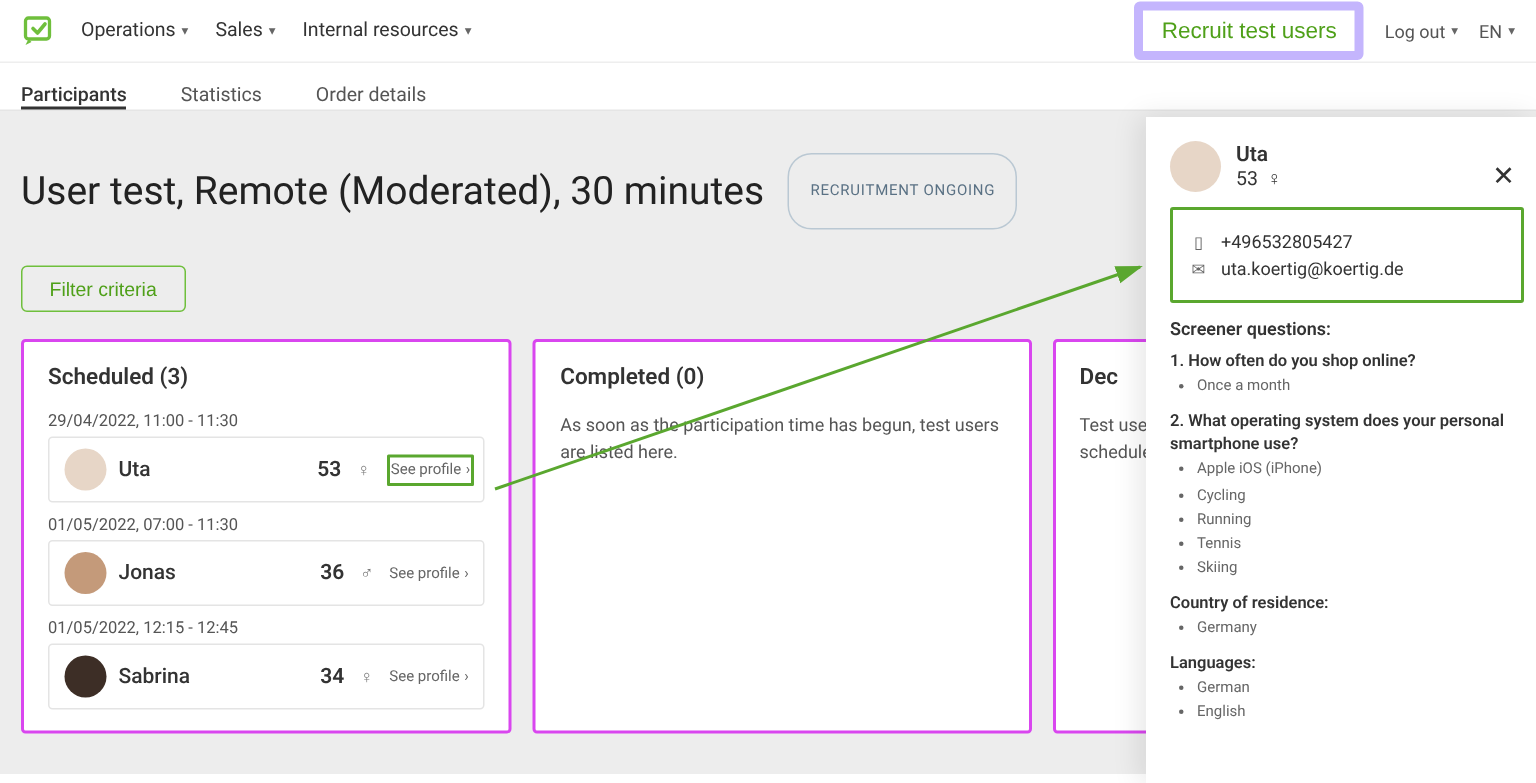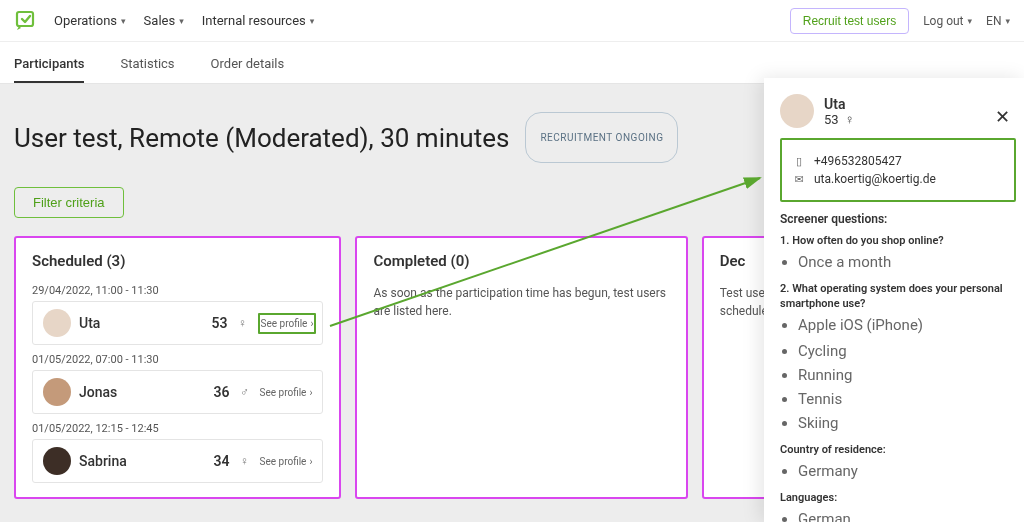--- a/index.html
+++ b/index.html
@@ -3,25 +3,25 @@
 <meta charset="utf-8">
 <style>
   * { box-sizing: border-box; margin: 0; padding: 0; }
   body { font-family: -apple-system, BlinkMacSystemFont, "Segoe UI", Roboto, sans-serif; overflow: hidden; width: 1024px; height: 522px; position: relative; color: #333; }
   .topbar { display: flex; align-items: center; padding: 8px 14px; border-bottom: 1px solid #eee; background: #fff; height: 42px; }
   .logo { width: 24px; height: 24px; display: flex; align-items: center; justify-content: center; margin-right: 16px; }
   .nav-links { display: flex; gap: 18px; flex: 1; }
   .nav-item { font-size: 13px; color: #333; display: flex; align-items: center; gap: 4px; cursor: pointer; }
   .chev { font-size: 9px; color: #666; }
   .right-links { display: flex; align-items: center; gap: 14px; }
-  .recruit-btn { border: 1px solid #c4b5fd; color: #4fa019; padding: 5px 12px; border-radius: 4px; font-size: 12px; background: #fff; cursor: pointer; }
+  .recruit-btn { border: 6px solid #c4b5fd; color: #4fa019; padding: 5px 12px; border-radius: 4px; font-size: 15px; background: #fff; cursor: pointer; }
   .logout, .lang { font-size: 12px; color: #555; display: flex; align-items: center; gap: 4px; cursor: pointer; }
 
   .tabs { display: flex; gap: 36px; padding: 14px 14px 0; border-bottom: 1px solid #e5e5e5; background: #fff; }
-  .tab { font-size: 13px; color: #555; padding-bottom: 10px; cursor: pointer; }
+  .tab { font-size: 13px; color: #555; cursor: pointer; }
   .tab.active { color: #333; border-bottom: 2px solid #333; font-weight: 500; }
 
   .content { background: #ededed; padding: 28px 14px 0; height: 442px; position: relative; }
   .title-row { display: flex; align-items: center; gap: 16px; }
   .page-title { font-size: 26px; font-weight: 400; color: #222; }
   .status-badge { border: 1px solid #bac8d3; color: #5a7184; padding: 19px 14px; border-radius: 16px; font-size: 10px; letter-spacing: 0.5px; }
 
   .filter-btn { margin-top: 24px; border: 1px solid #6fbf3c; color: #4fa019; padding: 7px 18px; border-radius: 4px; font-size: 13px; background: transparent; cursor: pointer; }
 
   .columns { display: flex; gap: 14px; margin-top: 18px; }
@@ -53,21 +53,21 @@
   .panel-avatar { width: 34px; height: 34px; border-radius: 50%; background: #e7d6c7; }
   .panel-meta .pname2 { font-size: 14px; font-weight: 600; }
   .panel-meta .sub { font-size: 13px; display: flex; gap: 6px; align-items: center; }
   .contact-box { border: 2px solid #5aa72f; padding: 10px; border-radius: 2px; margin-bottom: 10px; margin-right: -8px; }
   .contact-line { display: flex; align-items: center; gap: 8px; font-size: 12px; color: #333; margin: 4px 0; }
   .contact-line .ico { width: 14px; text-align: center; color: #666; font-size: 11px; }
 
   .section-label { font-size: 12px; font-weight: 600; margin-top: 6px; }
   .q { font-size: 11px; font-weight: 600; margin-top: 8px; line-height: 1.3; }
   ul.ans { margin: 2px 0 0 18px; padding: 0; }
-  ul.ans li { font-size: 15px; color: #666; line-height: 1.6; }
+  ul.ans li { font-size: 10px; color: #666; line-height: 1.6; }
 
   
   .arrow-svg { position: absolute; left: 0; top: 0; width: 1024px; height: 522px; pointer-events: none; z-index: 25; }
 </style>
 </head>
 <body>
 
 <div class="topbar">
   <div class="logo">
     <svg width="24" height="24" viewBox="0 0 24 24">

